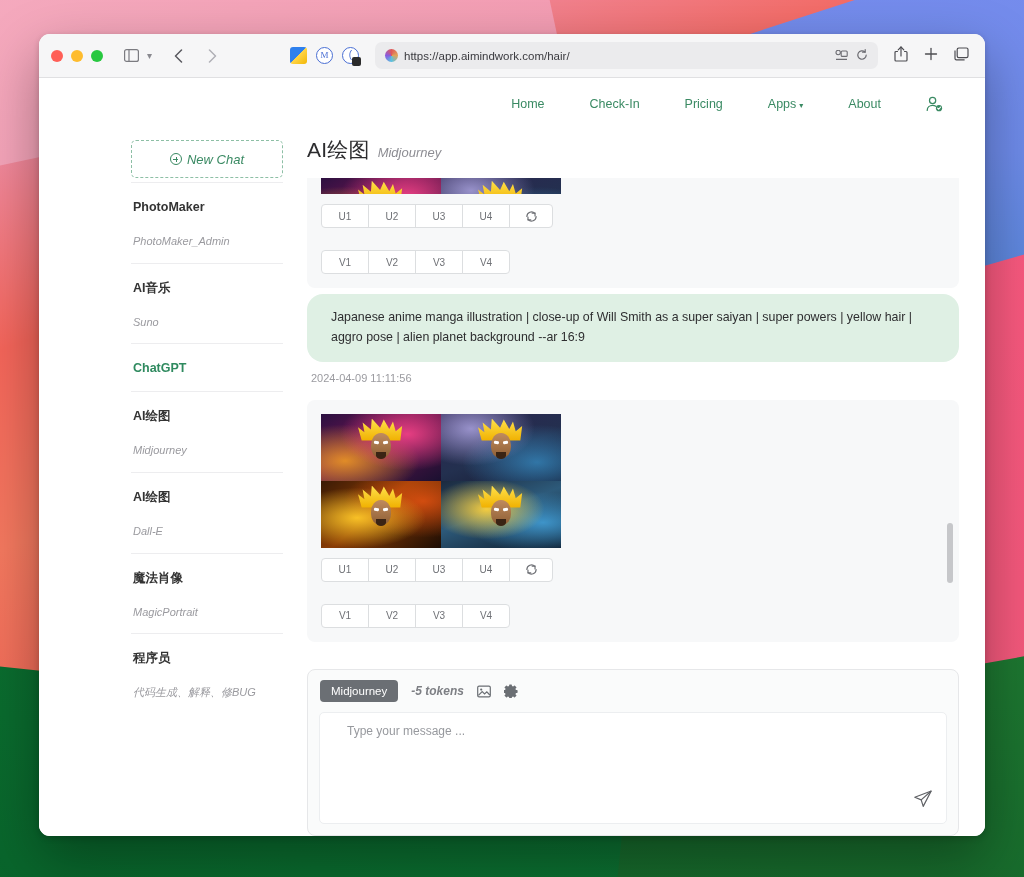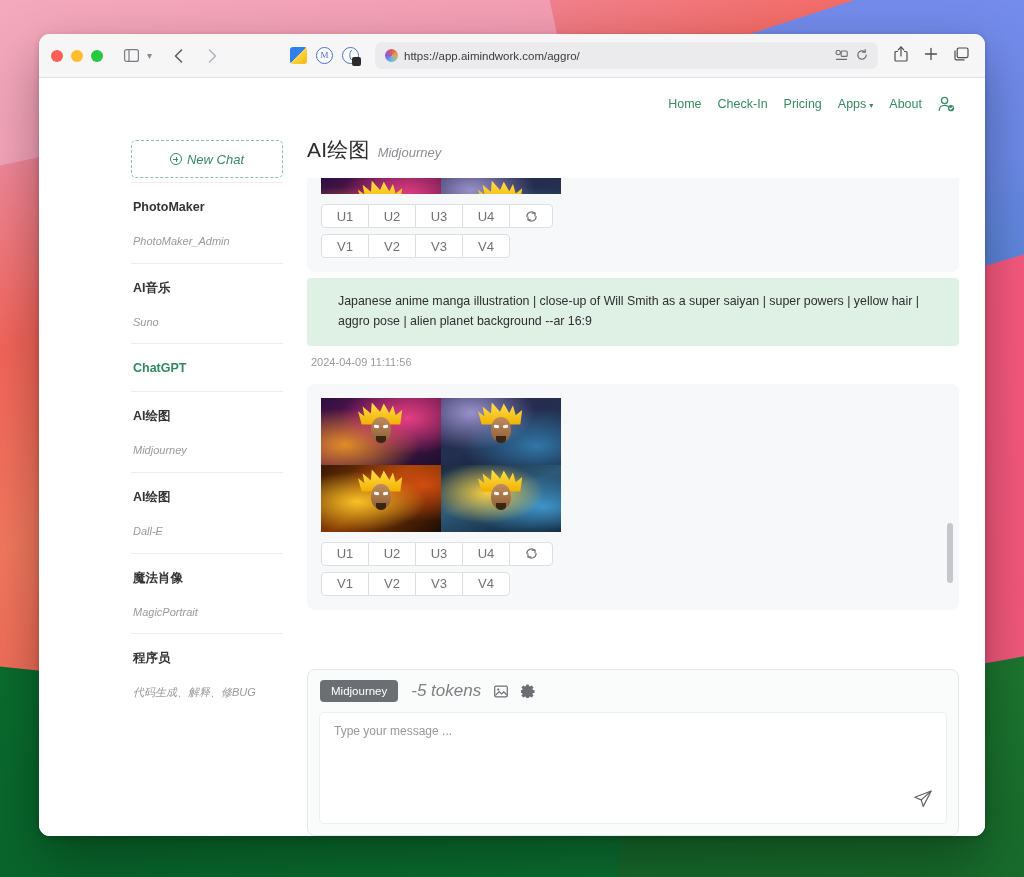--- a/index.html
+++ b/index.html
@@ -92,21 +92,21 @@
         flex:0 0 auto; }
   .url-text { font-size:11.5px; color:#3a3a3f; white-space:nowrap; overflow:hidden; }
   .url-right { margin-left:auto; display:flex; gap:8px; align-items:center; color:#6d6d73; }
 
   .tb-right { display:flex; gap:16px; align-items:center; margin-left:auto; padding-right:4px; color:#4d4d52;}
 
   
   .page { height:758px; background:#fff; position:relative; overflow:hidden; }
   .topnav {
     height:52px; display:flex; align-items:center; justify-content:flex-end;
-    padding:0 30px; gap:16px;
+    padding:0 42px; gap:45px;
   }
   .nav-link { font-size:12.5px; color:#3a8a63; cursor:pointer; white-space:nowrap;}
   .nav-link .caret { font-size:8px; margin-left:3px; color:#3a8a63;}
   .nav-user { color:#3a8a63; display:flex; align-items:center; cursor:pointer;}
 
   .layout { display:flex; padding:0 0 0 92px; height:706px; }
 
   
   .sidebar { width:152px; flex:0 0 152px; padding-top:10px; }
   .new-chat {
@@ -179,53 +179,53 @@
                        56% 4%, 68% 48%, 76% 14%, 82% 58%, 96% 34%, 92% 100%);}
   .face .head { position:absolute; left:7px; top:8px; width:20px; height:25px;
     border-radius:48% 48% 44% 44%; background:linear-gradient(180deg,#c08b5e,#8e5f35);}
   .face .eyeL,.face .eyeR{position:absolute; top:16px; width:5px; height:2.5px;
     background:#fff; border-radius:1px;}
   .face .eyeL{left:9.5px; transform:rotate(12deg);} .face .eyeR{left:19px; transform:rotate(-12deg);}
   .face .beard{position:absolute; left:12px; top:27px; width:10px; height:7px;
     background:#3a2414; border-radius:0 0 50% 50%;}
 
   .btn-row { display:flex; margin:10px 0 0 14px; }
-  .btn-row.second { margin-top:6px; }
+  .btn-row.second { margin-top:22px; }
   .mjbtn {
     min-width:48px; height:24px; border:1px solid #dcdee0; background:#fff;
-    font-size:13px; color:#6f7176; display:flex; align-items:center; justify-content:center;
+    font-size:10px; color:#6f7176; display:flex; align-items:center; justify-content:center;
     cursor:pointer; margin-left:-1px;
   }
   .mjbtn:first-child{ margin-left:0; border-radius:4px 0 0 4px; }
   .mjbtn:last-child { border-radius:0 4px 4px 0; }
   .mjbtn.refresh { min-width:44px; }
   .mjbtn.refresh svg { display:block; }
 
   .timestamp { font-size:11px; color:#9b9ba0; margin:10px 0 16px 4px; }
 
   .user-msg {
-    background:#dff0e4; border-radius:4px; padding:14px 31px;
+    background:#dff0e4; border-radius:16px; padding:14px 24px;
     font-size:12.4px; color:#2e2e30; line-height:1.6; max-width:100%;
   }
 
   
   .composer {
     border:1px solid #e6e7e9; border-radius:8px; background:#fafbfb;
     margin-top:4px;
   }
   .composer-bar { display:flex; align-items:center; gap:13px; padding:10px 12px; }
   .model-pill {
     background:#6b6f74; color:#fff; font-size:11.5px; padding:5px 11px;
     border-radius:4px; cursor:pointer;
   }
-  .tokens { font-size:17px; color:#7d7f84; font-style:italic; }
+  .tokens { font-size:12px; color:#7d7f84; font-style:italic;font-weight:bold; }
   .comp-ico { color:#6b6f74; display:flex; align-items:center; cursor:pointer;}
   .textarea-wrap {
     margin:0 11px 11px; background:#fff; border:1px solid #eceef0; border-radius:5px;
-    height:112px; position:relative; padding:11px 14px;
+    height:112px; position:relative; padding:11px 27px;
   }
   .ph { font-size:12px; color:#97999e; }
   .send { position:absolute; right:13px; bottom:10px; color:#5f6165; cursor:pointer;}
 
   
   .scrollbar {
     position:absolute; right:6px; top:345px; width:6px; height:60px;
     background:#c6c7ca; border-radius:3px; cursor:pointer;
   }
 </style>
@@ -274,21 +274,21 @@
     <div class="ext-icons">
       <span class="ext ext1"></span>
       <span class="ext ext2"></span>
       <span class="ext ext3">
           <span class="lock"></span>
         </span>
     </div>
 
     <div class="urlbar">
       <span class="site-ico"></span>
-      <span class="url-text">https://app.aimindwork.com/aggro/</span>
+      <span class="url-text">https://app.aimindwork.com/hair/</span>
       <span class="url-right">
         <span>
           <svg width="13" height="11" viewBox="0 0 13 11" fill="none" stroke="currentColor" stroke-width="1.1">
             <path d="M1 2.5 A2.2 2.2 0 1 1 5.4 2.5 A2.2 2.2 0 1 1 1 2.5Z"></path>
             <rect x="6.2" y="1" width="6" height="5.4" rx="1"></rect>
             <line x1="1" y1="9.4" x2="12" y2="9.4"></line>
           </svg>
         </span>
         <span>
           <svg width="12" height="12" viewBox="0 0 12 12" fill="none" stroke="currentColor" stroke-width="1.2" stroke-linecap="round">

